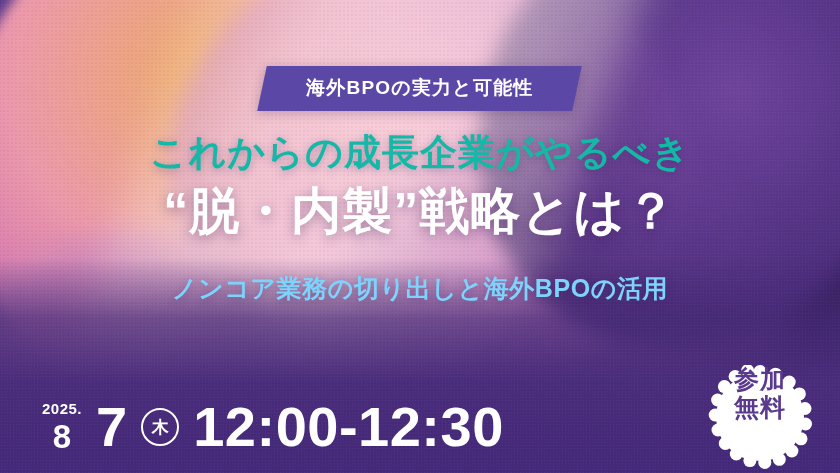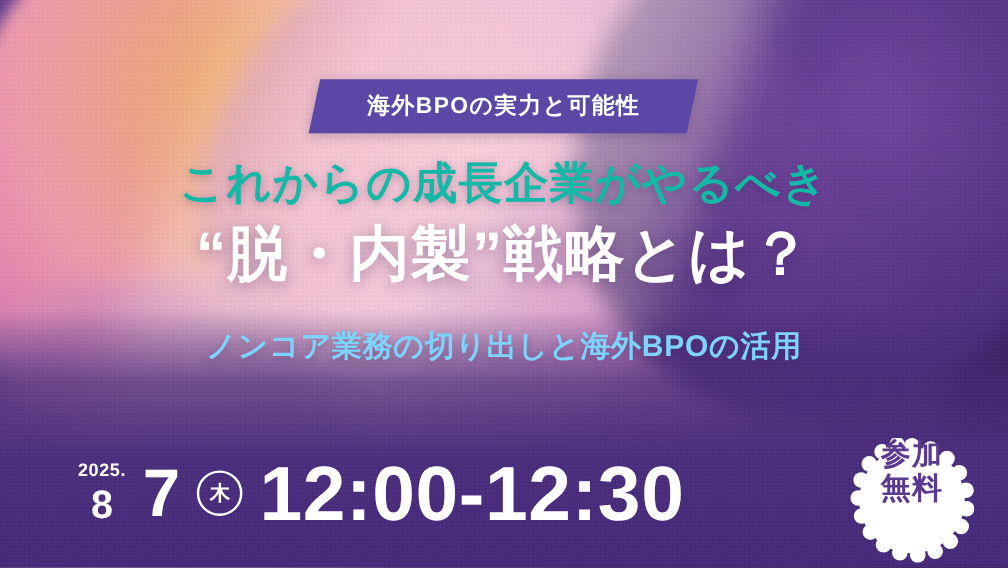--- a/index.html
+++ b/index.html
@@ -198,25 +198,24 @@
     font-size: 25px;
     font-weight: 700;
     letter-spacing: 0.6px;
     text-shadow: 0 2px 8px rgba(60,30,90,0.35);
   }
 
   
   .datebar {
     position: absolute;
     left: 42px;
-    bottom: 30px;
+    bottom: 18px;
     display: flex;
     align-items: center;
     color: #ffffff;
-    margin-left: 23px;
   }
   .year-month {
     display: flex;
     flex-direction: column;
     align-items: center;
     line-height: 1;
     margin-right: 14px;
   }
   .year {
     font-size: 15px;
@@ -241,21 +240,21 @@
     border-radius: 50%;
     border: 2px solid #ffffff;
     display: flex;
     align-items: center;
     justify-content: center;
     font-size: 17px;
     font-weight: 700;
     margin-right: 14px;
   }
   .time {
-    font-size: 64px;
+    font-size: 56px;
     font-weight: 700;
     letter-spacing: 0.5px;
     line-height: 1;
   }
 
   
   .badge {
     position: absolute;
     right: 28px;
     bottom: 4px;

